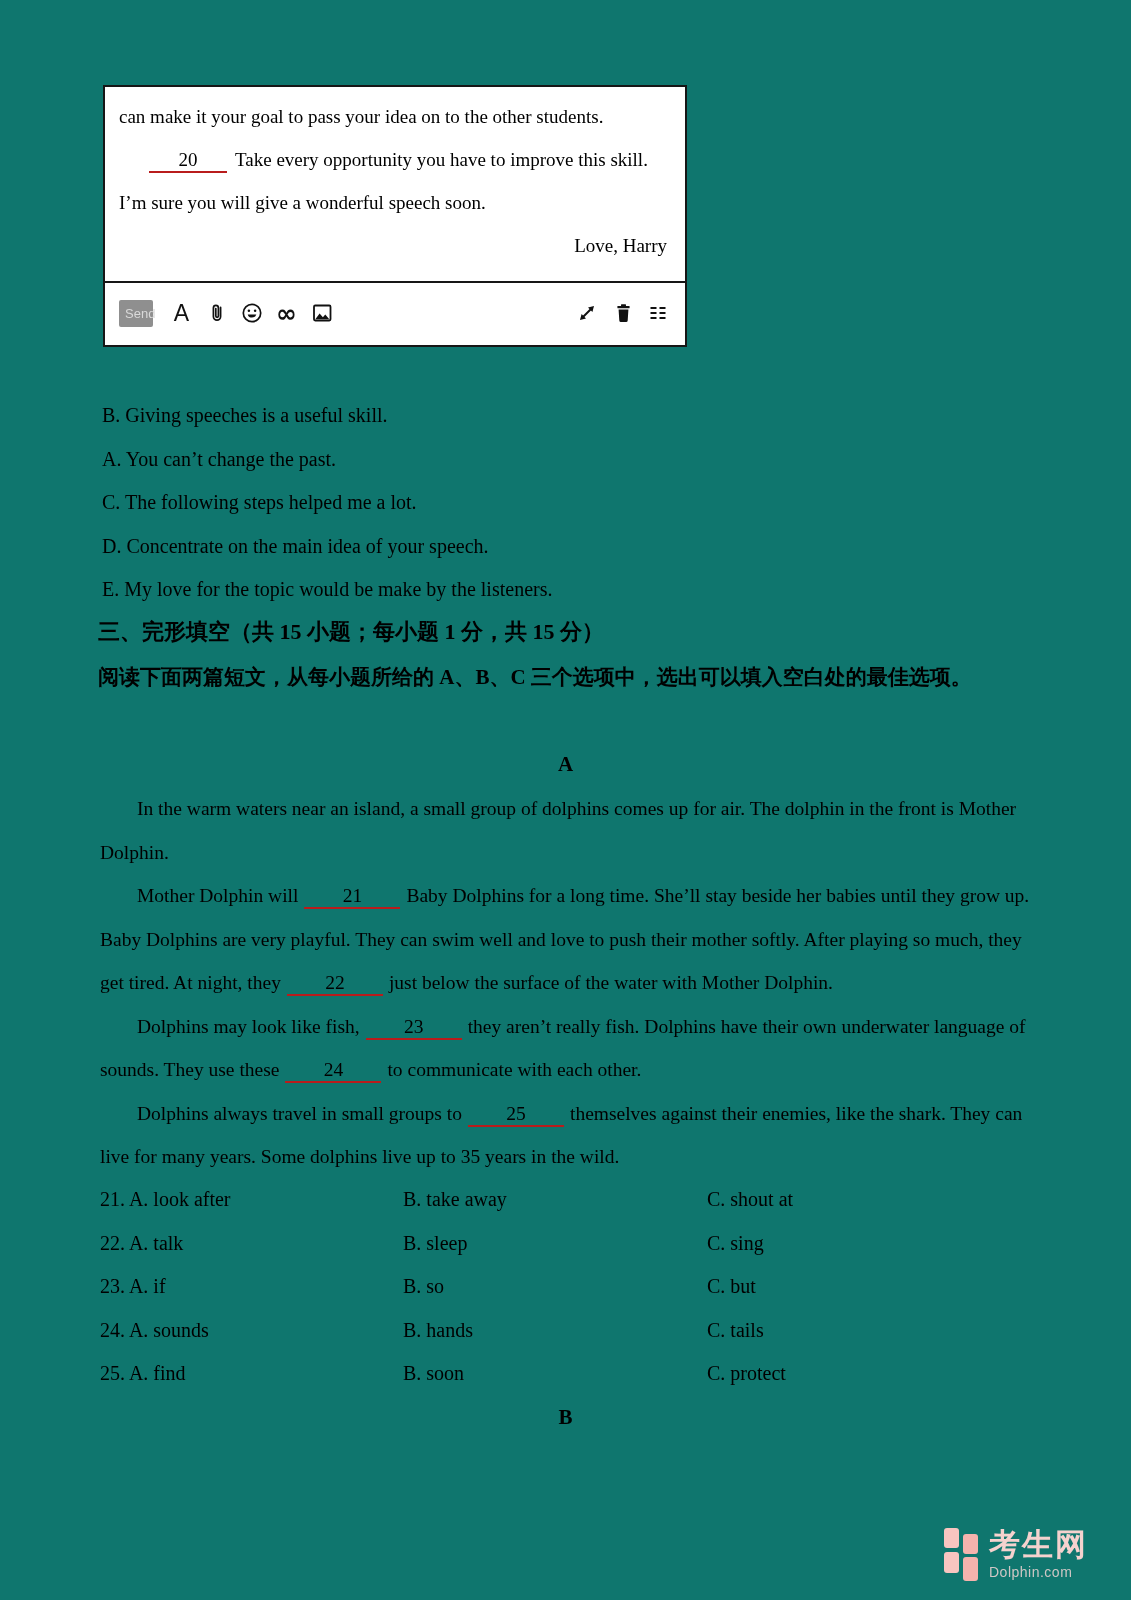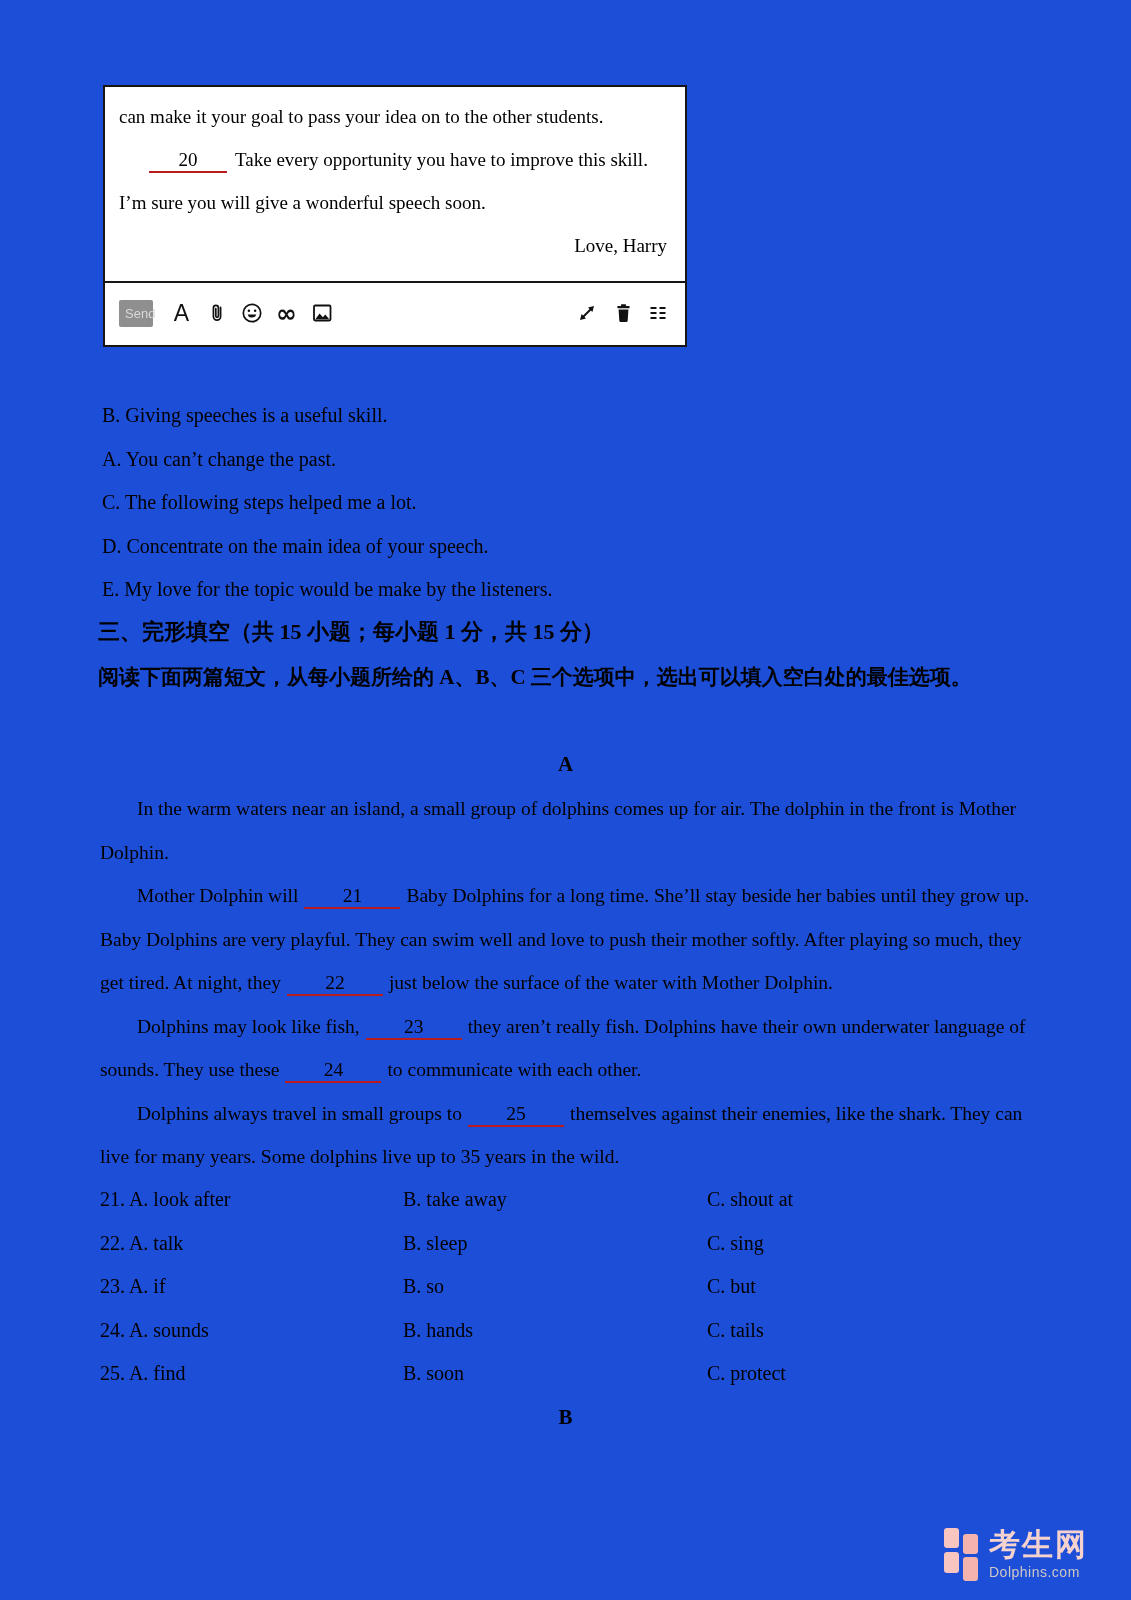--- a/index.html
+++ b/index.html
@@ -1,19 +1,19 @@
 <!DOCTYPE html>
 <html><head>
 <meta charset="utf-8">
 <style>
   html,body { margin:0; padding:0; background:#ffffff; }
   .page {
     position: relative;
     width: 1131px; height: 1600px;
-    background: #1d4ed8;
+    background: #0f766e;
     color: #000;
     font-family: "Liberation Serif","DejaVu Serif",serif;
     overflow: hidden;
   }
 
   
   .email-box {
     position: absolute; left: 103px; top: 85px;
     width: 584px; height: 262px;
     border: 2px solid #161616;
@@ -223,17 +223,17 @@
 
   <div class="watermark">
     <div class="wm-blocks">
       <div class="wm-b wm-b1"></div>
       <div class="wm-b wm-b2"></div>
       <div class="wm-b wm-b3"></div>
       <div class="wm-b wm-b4"></div>
     </div>
     <div>
       <div class="wm-name">考生网</div>
-      <div class="wm-domain">Dolphins.com</div>
+      <div class="wm-domain">Dolphin.com</div>
     </div>
   </div>
 
 </div>
 
 </body></html>

